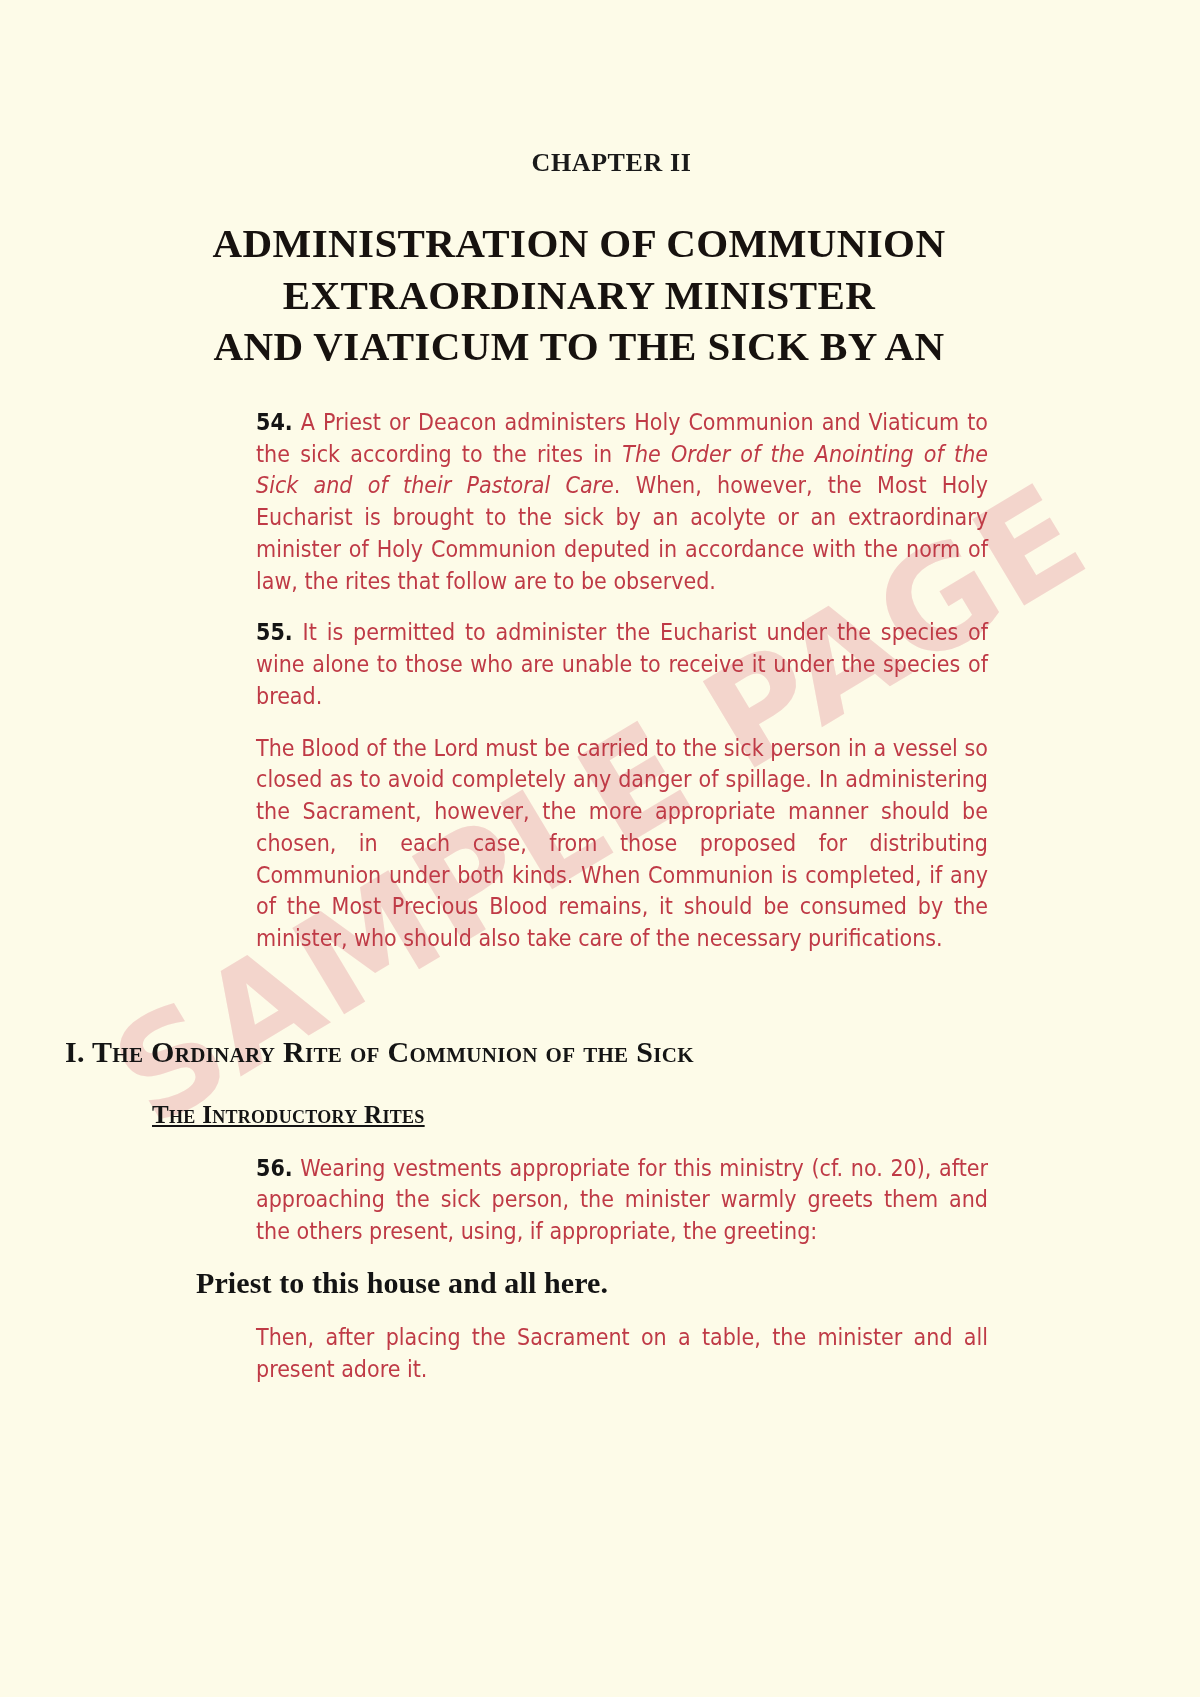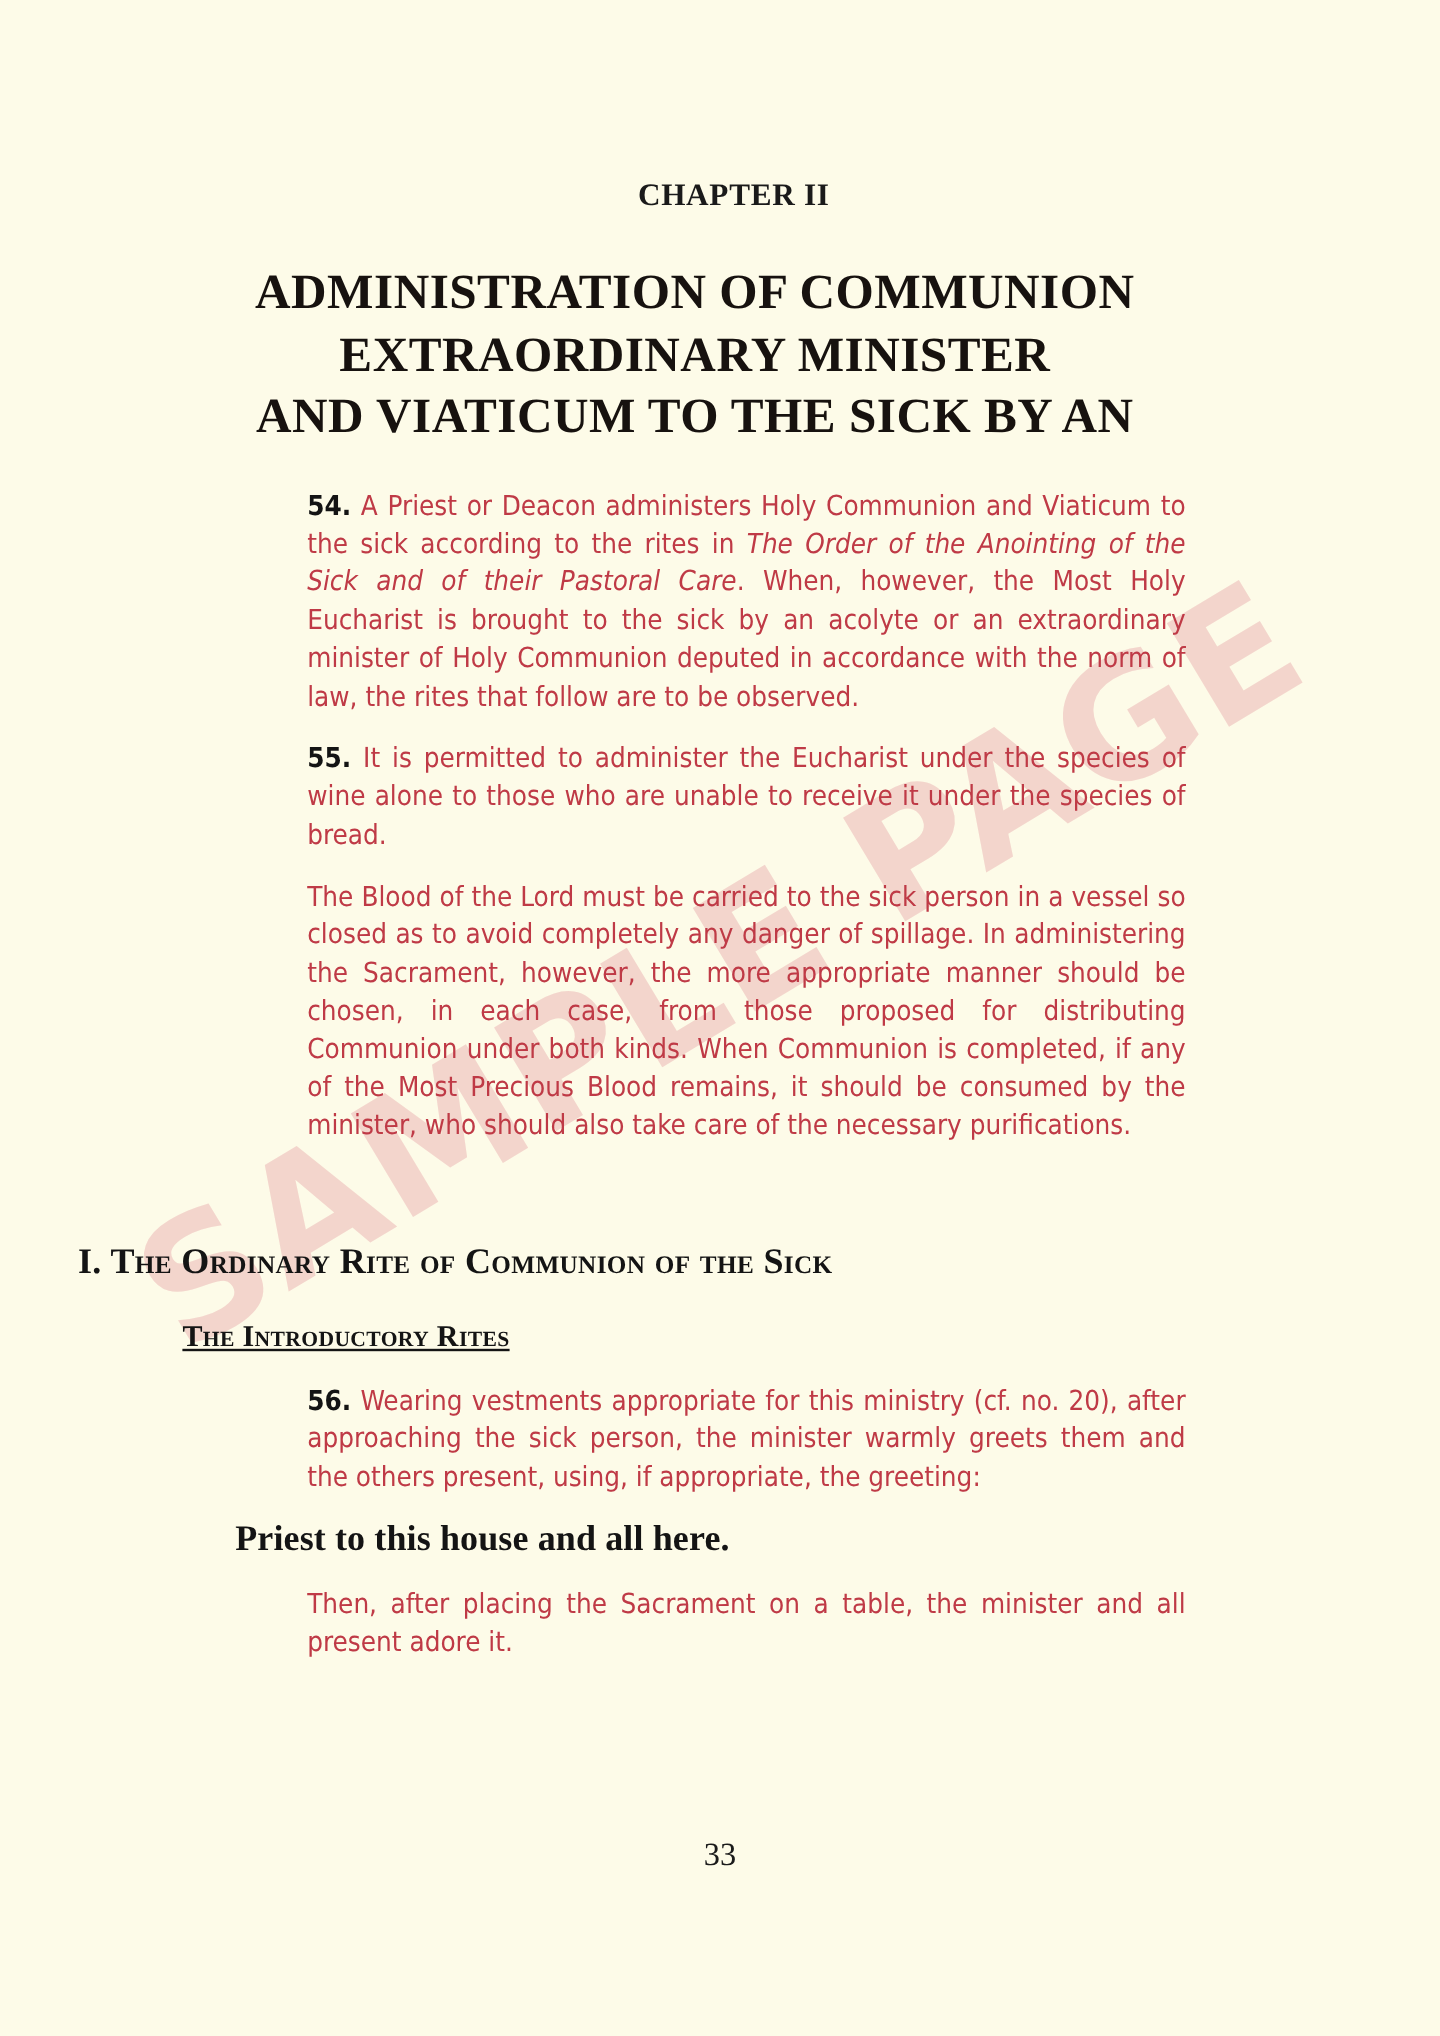--- a/index.html
+++ b/index.html
@@ -200,15 +200,14 @@
     <div class="sp-spoken">
       <p class="spoken">Priest to this house and all here.</p>
     </div>
 
     <div class="rubric-block sp-after-spoken">
       <p class="rubric">Then, after placing the Sacrament on a table, the minister and all present adore it.</p>
     </div>
 
   </div>
 
-  <div class="folio">33</div>
 
 </div>
 
 </body></html>

